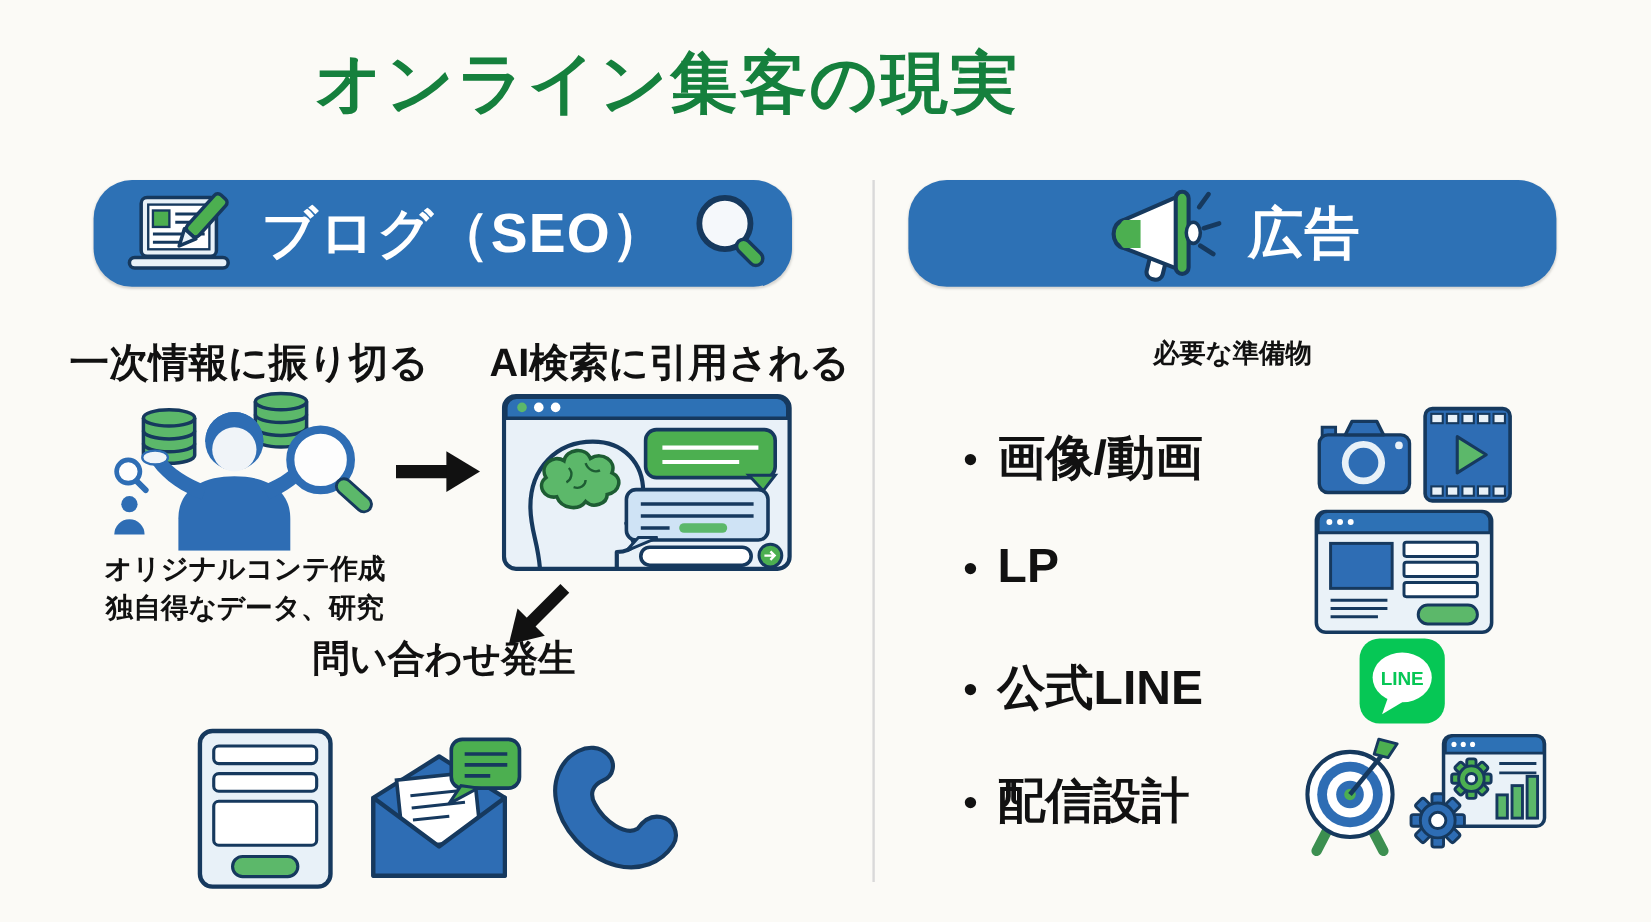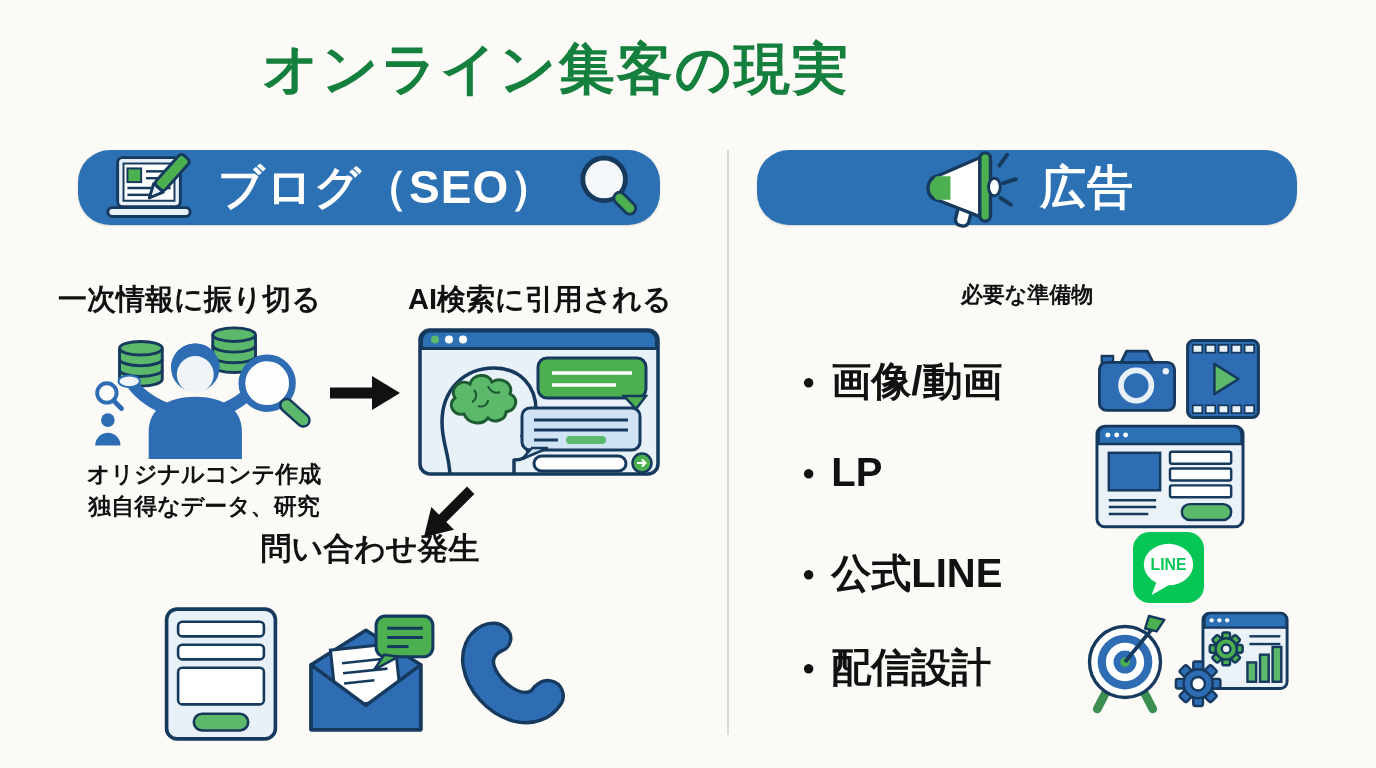--- a/index.html
+++ b/index.html
@@ -8,29 +8,29 @@
     background:#fbfaf6;
     font-family:"Liberation Sans","DejaVu Sans",sans-serif;
     color:#111;
   }
   .abs{position:absolute;}
   #title{
     top:32px;left:0;width:1112px;text-align:center;
     font-size:56px;font-weight:800;letter-spacing:2px;color:#15803d;
   }
   .header-pill{
-    height:75px;background:#2d71b5;border-radius:32px;
+    height:89px;background:#2d71b5;border-radius:32px;
     display:flex;align-items:center;justify-content:center;gap:20px;
     box-shadow:0 1px 2px rgba(0,0,0,.15);
   }
   .header-pill .hlabel{
     color:#fff;font-size:46px;font-weight:800;letter-spacing:1px;white-space:nowrap;
   }
   #divider{left:727px;top:150px;width:2px;height:585px;background:#d9d9d9;}
-  .step-label{font-size:29px;font-weight:800;white-space:nowrap;text-align:center;}
+  .step-label{font-size:33px;font-weight:800;white-space:nowrap;text-align:center;}
   #caption{
     left:68px;top:458px;width:272px;text-align:center;
     font-size:23px;font-weight:800;line-height:1.4;
   }
   #result-label{left:180px;top:528px;width:380px;text-align:center;font-size:31px;font-weight:800;}
   #subtitle{left:757px;top:280px;width:540px;text-align:center;font-size:22px;font-weight:800;}
   .ad-row{left:802px;display:flex;align-items:center;gap:16px;}
   .ad-bullet{font-size:22px;line-height:1;}
   .ad-label{font-size:40px;font-weight:800;white-space:nowrap;}
   .arrow-right svg,.arrow-diag svg{display:block;}

